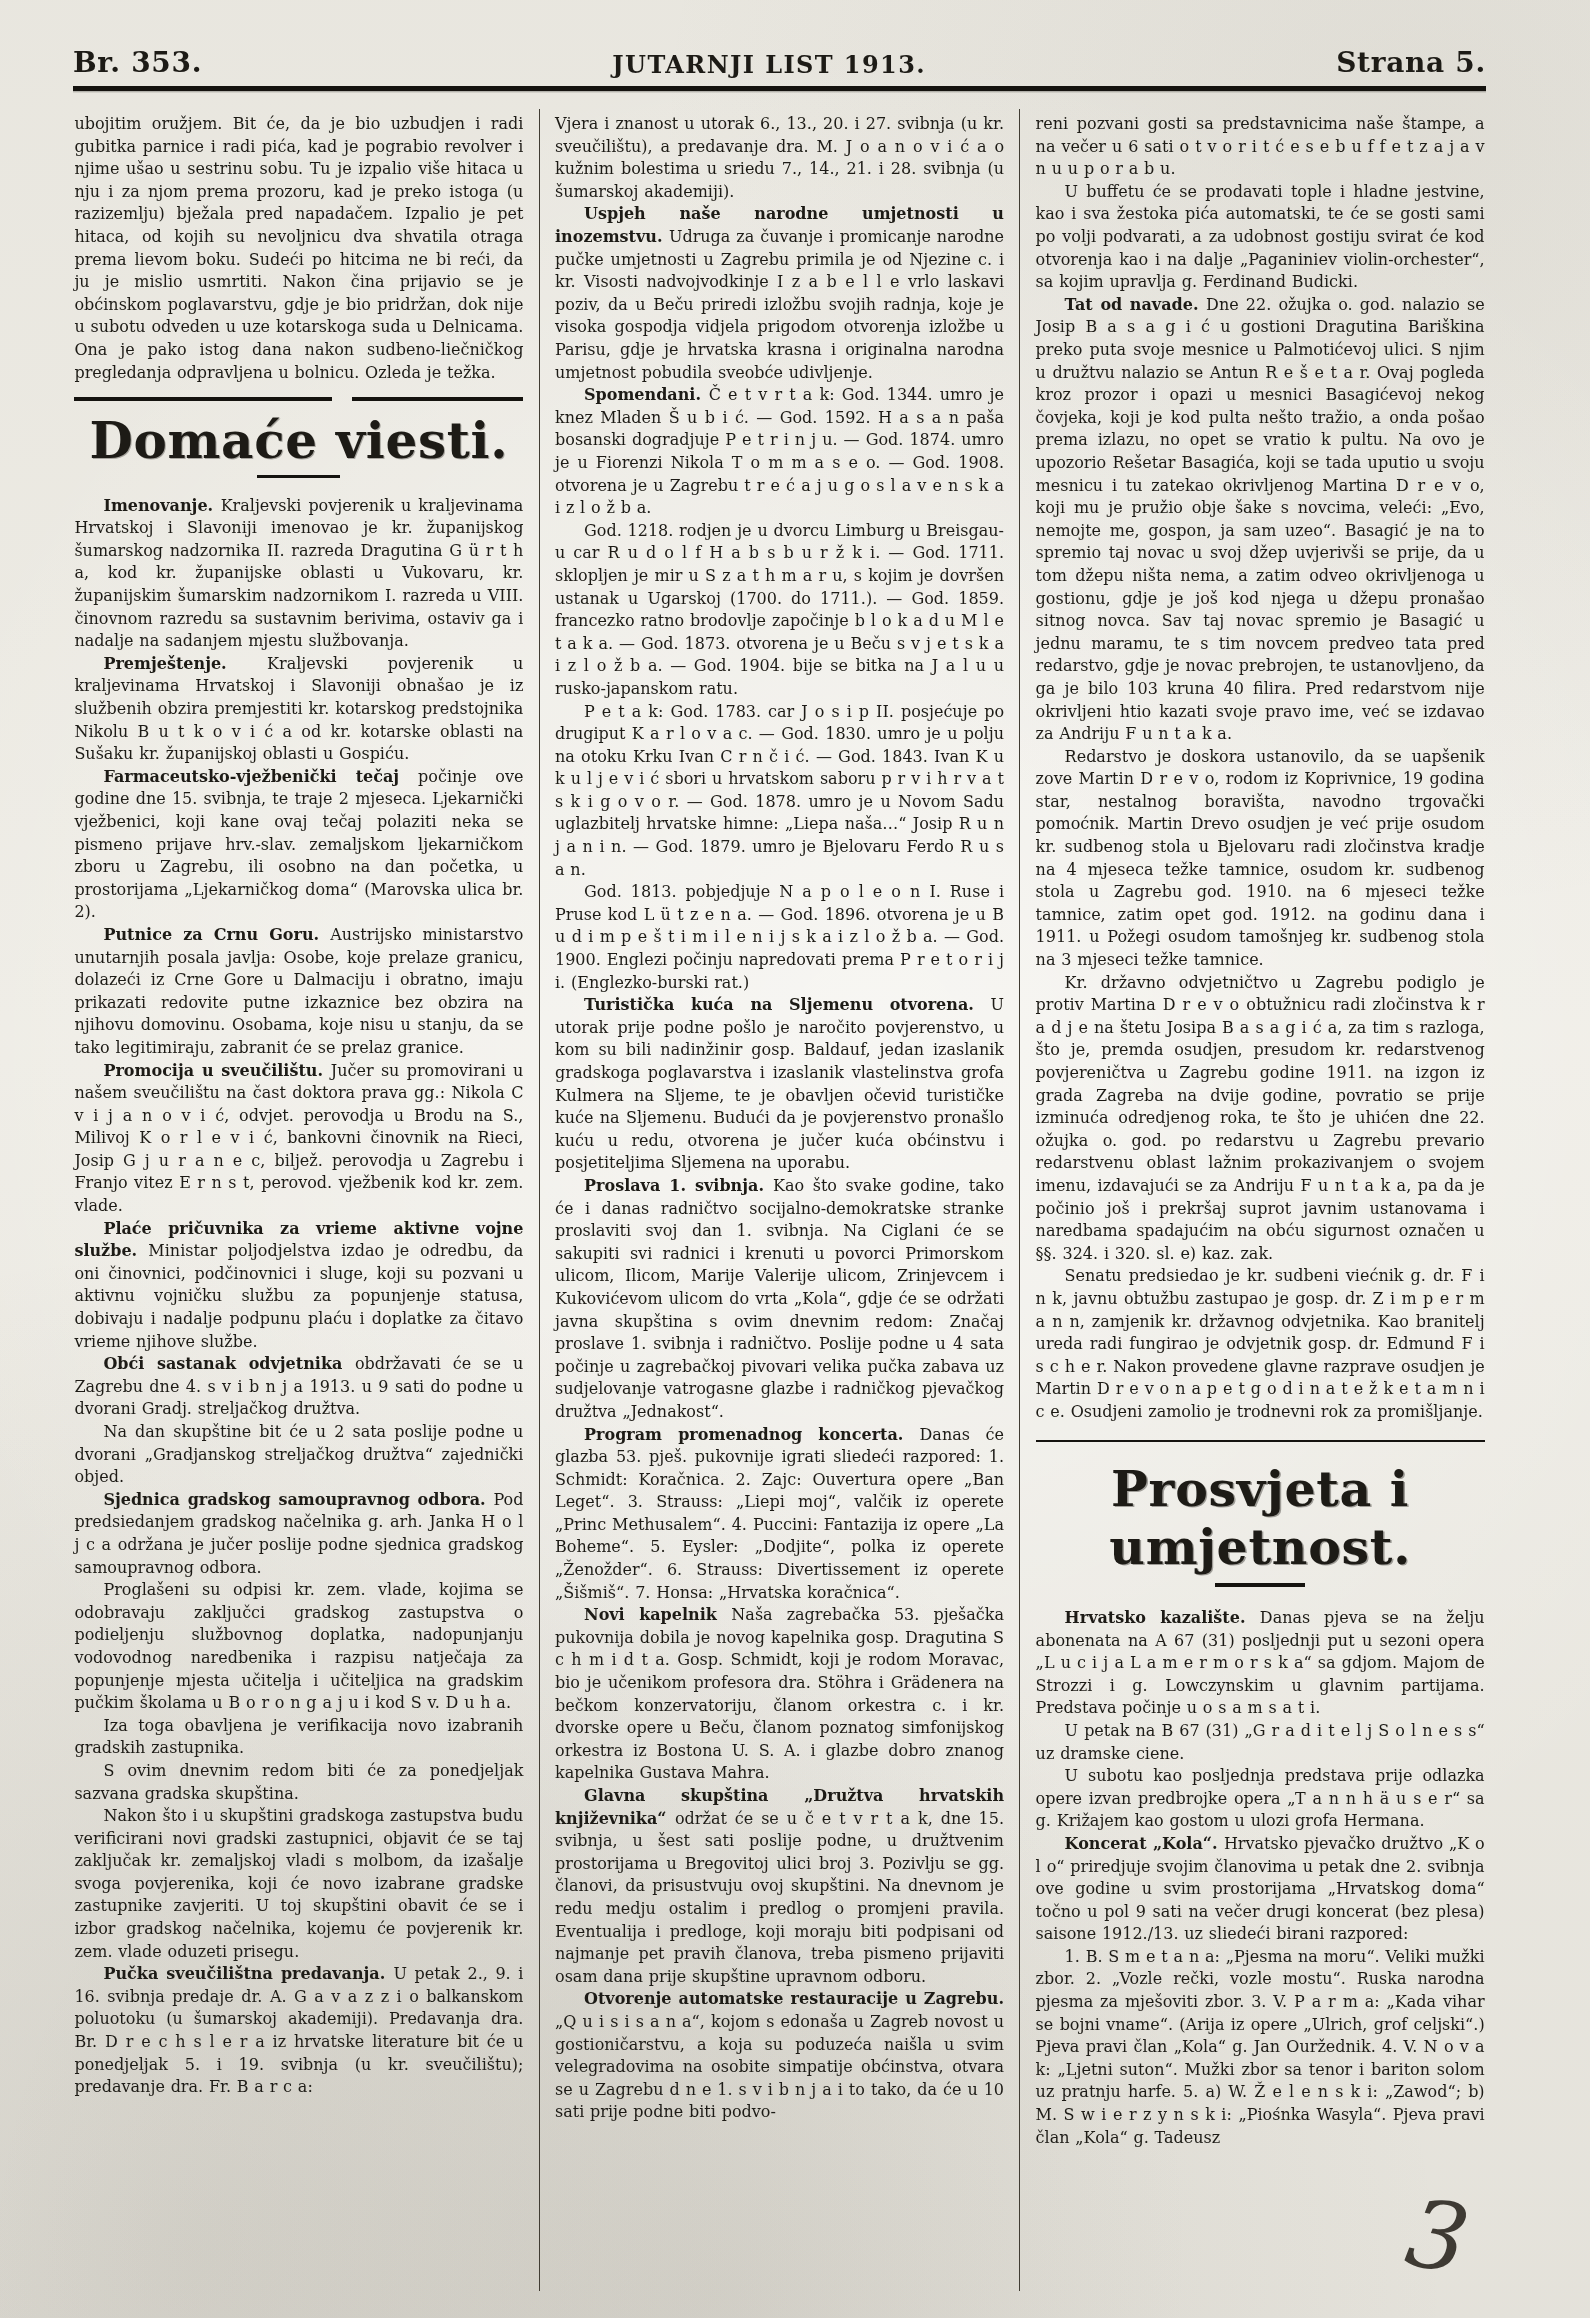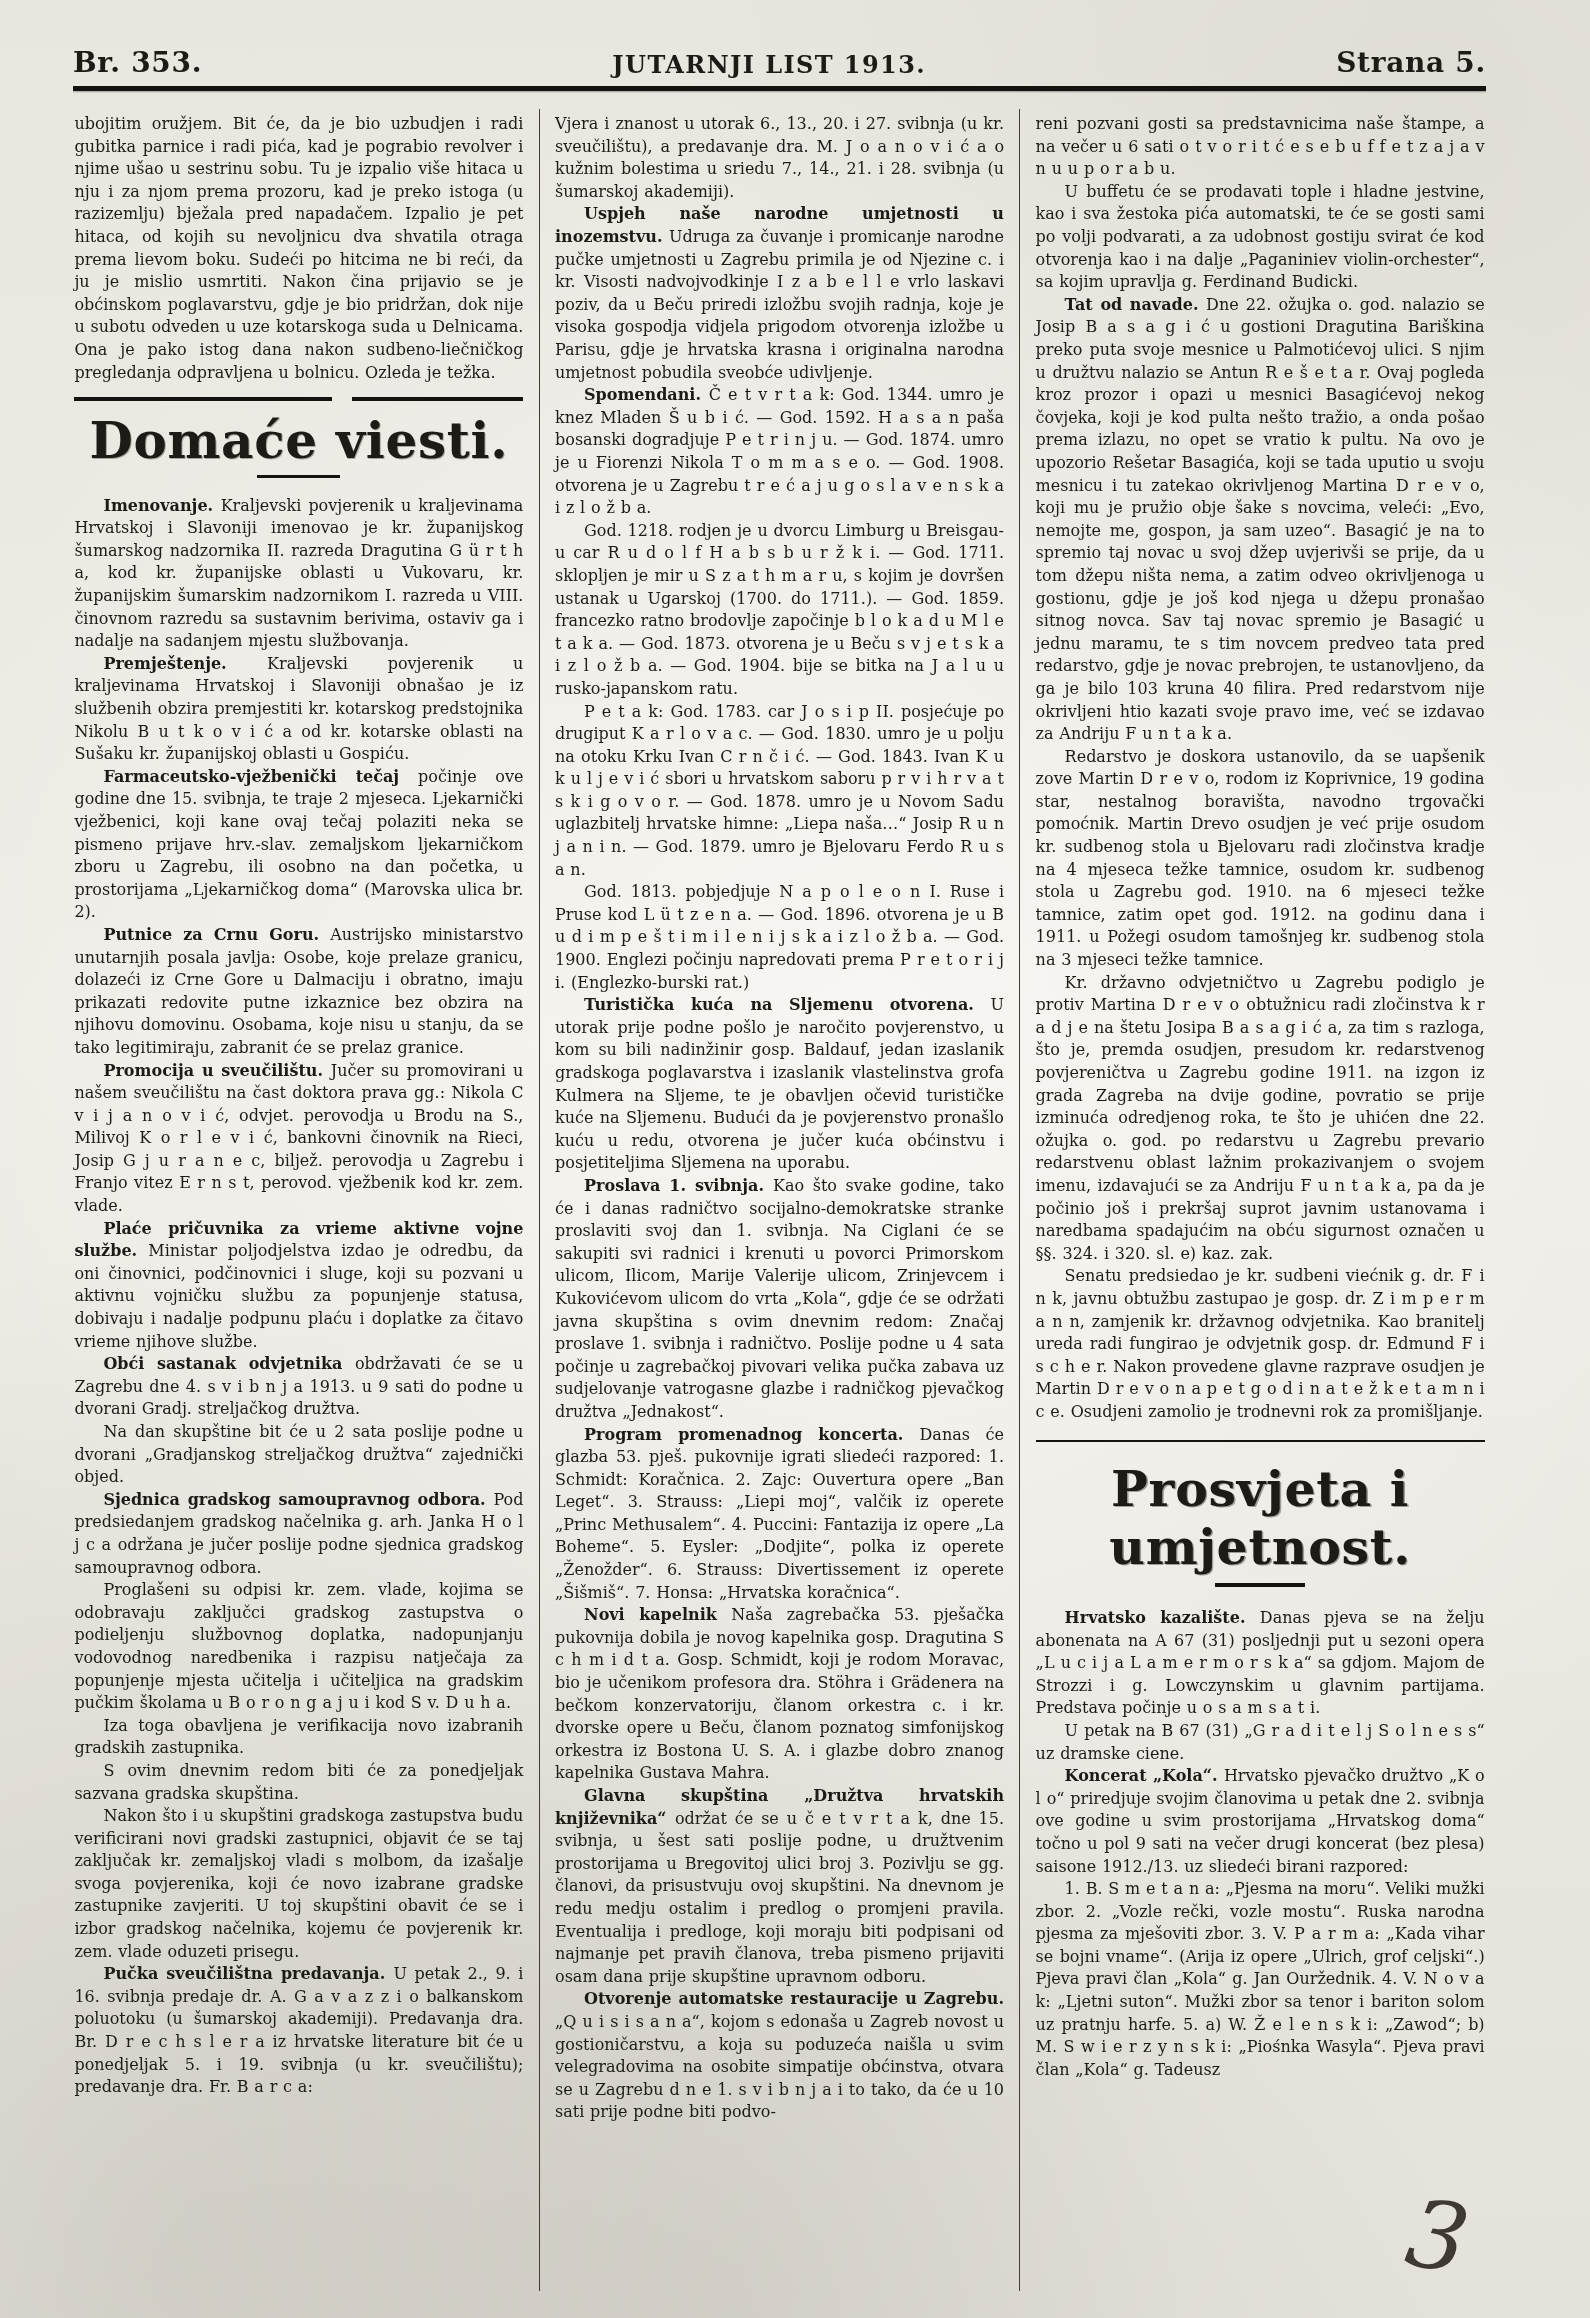--- a/index.html
+++ b/index.html
@@ -131,20 +131,21 @@
           <div class="para"><span>Redarstvo je doskora ustanovilo, da se uapšenik zove Martin D r e v o, rodom iz Koprivnice, 19 godina star, nestalnog boravišta, navodno trgovački pomoćnik. Martin Drevo osudjen je već prije osudom kr. sudbenog stola u Bjelovaru radi zločinstva kradje na 4 mjeseca težke tamnice, osudom kr. sudbenog stola u Zagrebu god. 1910. na 6 mjeseci težke tamnice, zatim opet god. 1912. na godinu dana i 1911. u Požegi osudom tamošnjeg kr. sudbenog stola na 3 mjeseci težke tamnice.</span></div>
           <div class="para"><span>Kr. državno odvjetničtvo u Zagrebu podiglo je protiv Martina D r e v o obtužnicu radi zločinstva k r a d j e na štetu Josipa B a s a g i ć a, za tim s razloga, što je, premda osudjen, presudom kr. redarstvenog povjereničtva u Zagrebu godine 1911. na izgon iz grada Zagreba na dvije godine, povratio se prije izminuća odredjenog roka, te što je uhićen dne 22. ožujka o. god. po redarstvu u Zagrebu prevario redarstvenu oblast lažnim prokazivanjem o svojem imenu, izdavajući se za Andriju F u n t a k a, pa da je počinio još i prekršaj suprot javnim ustanovama i naredbama spadajućim na obću sigurnost označen u §§. 324. i 320. sl. e) kaz. zak.</span></div>
           <div class="para"><span>Senatu predsiedao je kr. sudbeni viećnik g. dr. F i n k, javnu obtužbu zastupao je gosp. dr. Z i m p e r m a n n, zamjenik kr. državnog odvjetnika. Kao branitelj ureda radi fungirao je odvjetnik gosp. dr. Edmund F i s c h e r. Nakon provedene glavne razprave osudjen je Martin D r e v o n a  p e t  g o d i n a  t e ž k e  t a m n i c e. Osudjeni zamolio je trodnevni rok za promišljanje.</span></div>
         </div>
       <div class="sec-toprule"></div>
       <div class="h-prosvjeta">Prosvjeta i umjetnost.</div>
       <div class="h-rule-thick"></div>
       <div>
           <div class="para"><span class="lead">Hrvatsko kazalište. </span><span>Danas pjeva se na želju abonenata na A 67 (31) posljednji put u sezoni opera „L u c i j a  L a m e r m o r s k a“ sa gdjom. Majom de Strozzi i g. Lowczynskim u glavnim partijama. Predstava počinje u o s a m  s a t i.</span></div>
           <div class="para"><span>U petak na B 67 (31) „G r a d i t e l j  S o l n e s s“ uz dramske ciene.</span></div>
+          <div class="para"><span>U subotu kao posljednja predstava prije odlazka opere izvan predbrojke opera „T a n n h ä u s e r“ sa g. Križajem kao gostom u ulozi grofa Hermana.</span></div>
           <div class="para"><span class="lead">Koncerat „Kola“. </span><span>Hrvatsko pjevačko družtvo „K o l o“ priredjuje svojim članovima u petak dne 2. svibnja ove godine u svim prostorijama „Hrvatskog doma“ točno u pol 9 sati na večer drugi koncerat (bez plesa) saisone 1912./13. uz sliedeći birani razpored:</span></div>
           <div class="para"><span>1. B. S m e t a n a: „Pjesma na moru“. Veliki mužki zbor. 2. „Vozle rečki, vozle mostu“. Ruska narodna pjesma za mješoviti zbor. 3. V. P a r m a: „Kada vihar se bojni vname“. (Arija iz opere „Ulrich, grof celjski“.) Pjeva pravi član „Kola“ g. Jan Ouržednik. 4. V. N o v a k: „Ljetni suton“. Mužki zbor sa tenor i bariton solom uz pratnju harfe. 5. a) W. Ž e l e n s k i: „Zawod“; b) M. S w i e r z y n s k i: „Piośnka Wasyla“. Pjeva pravi član „Kola“ g. Tadeusz</span></div>
         </div>
     </div>
 
   </div>
 
   <div class="handwritten">3</div>
 </div>
 

